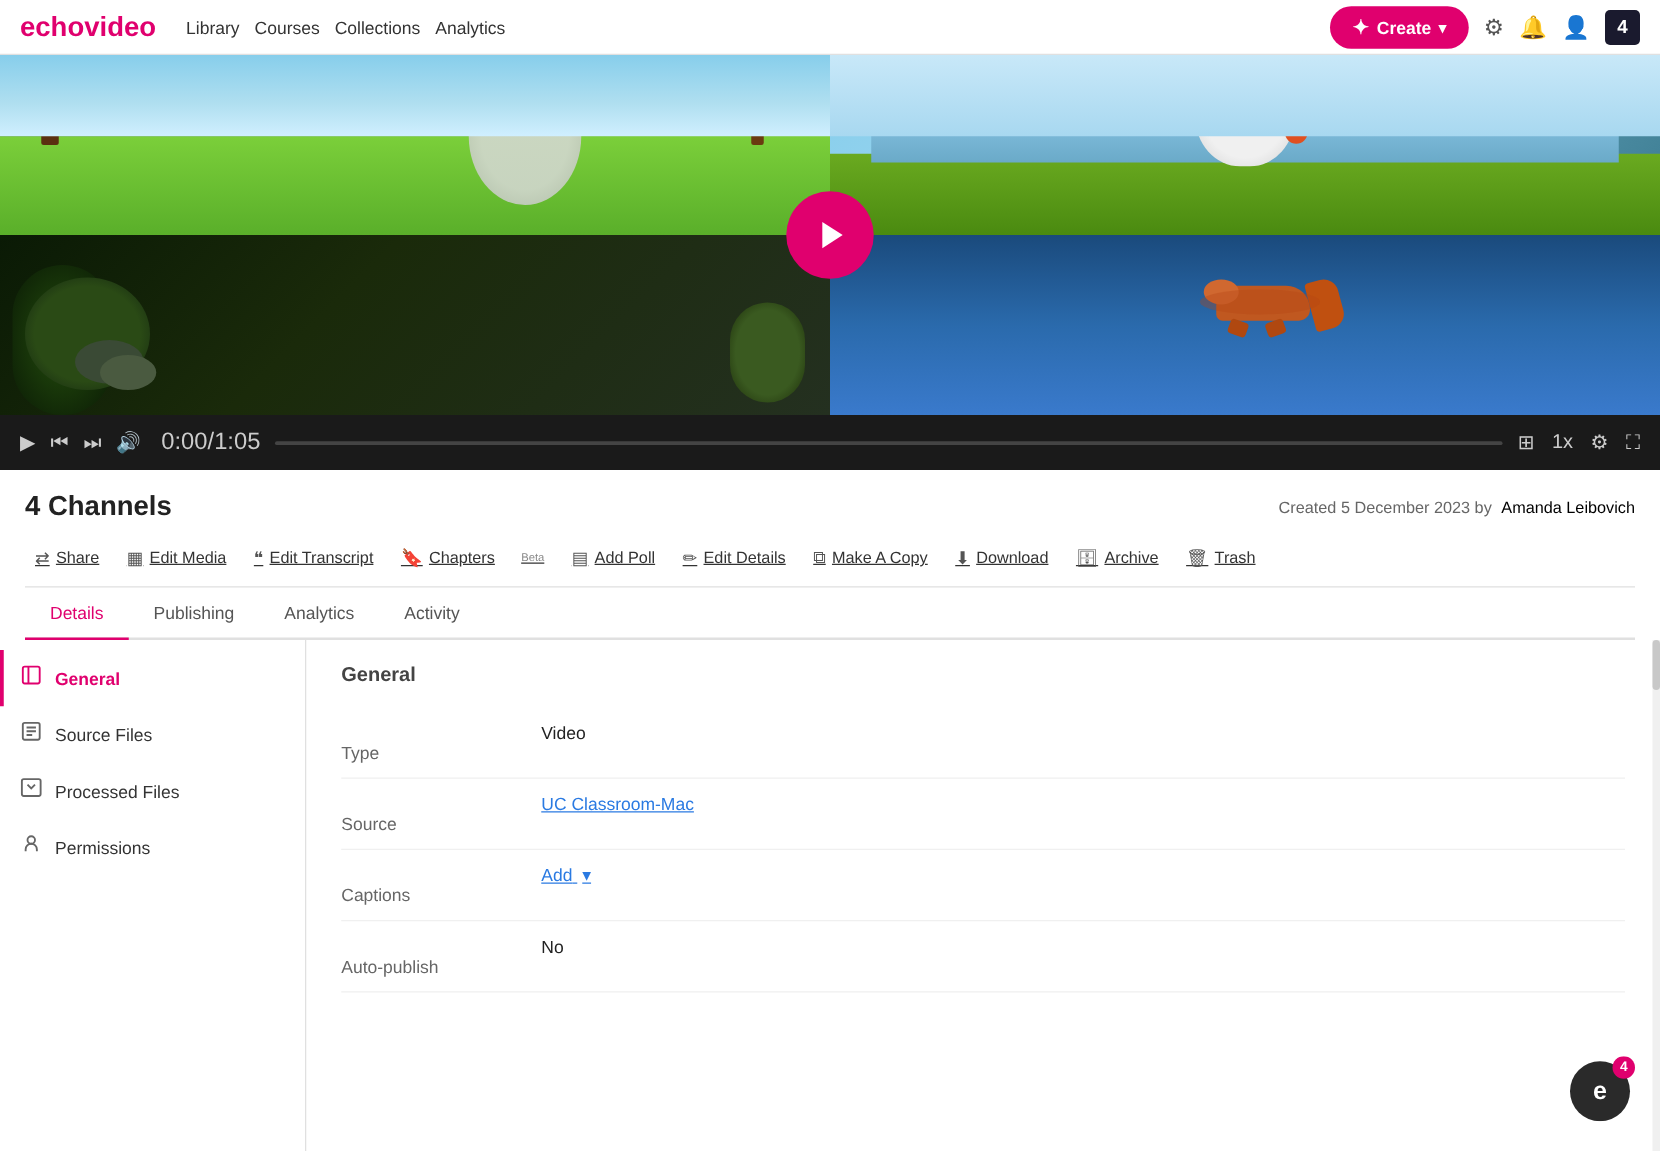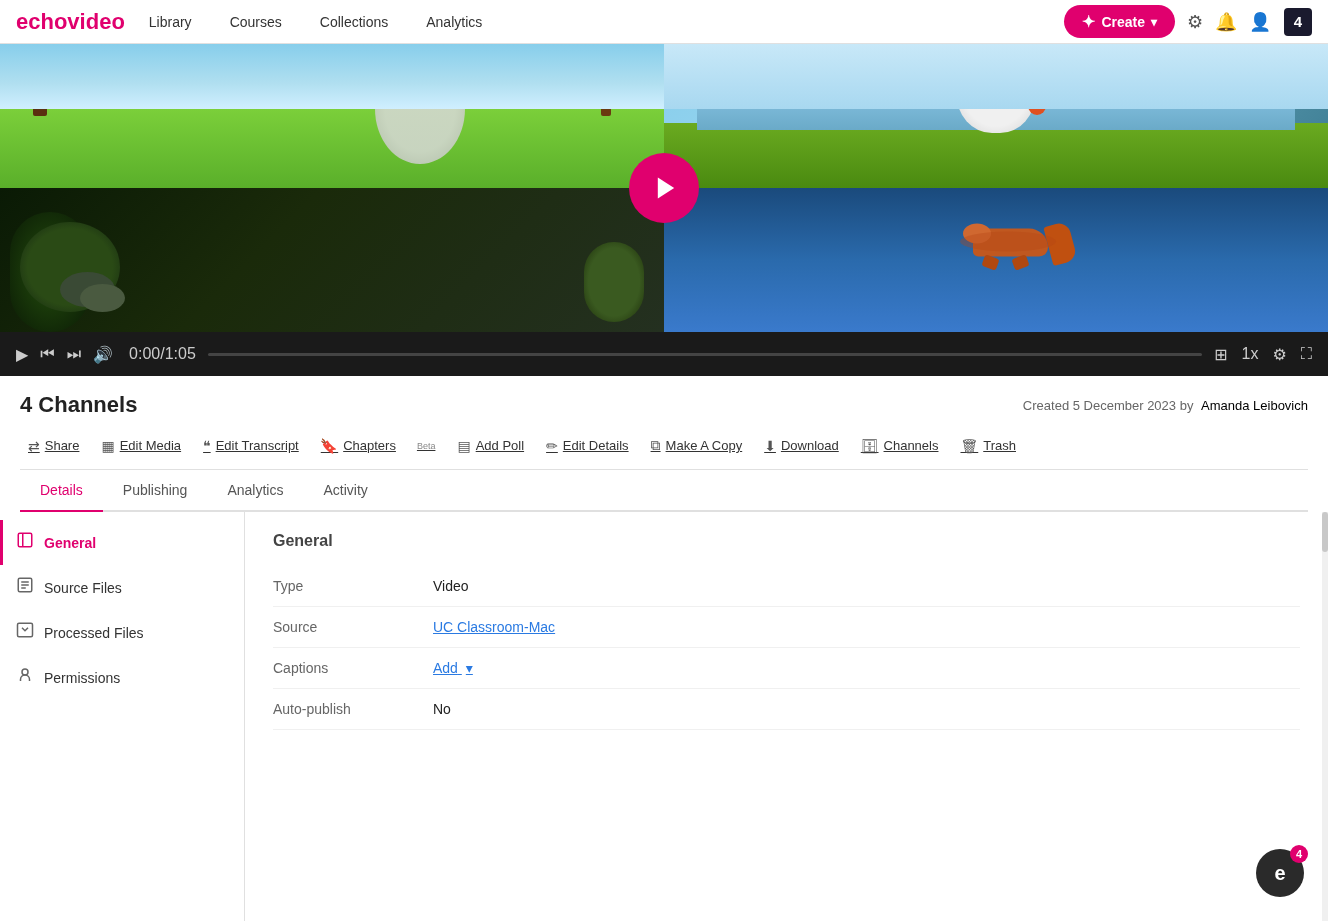--- a/index.html
+++ b/index.html
@@ -6,21 +6,21 @@
     body { font-family: -apple-system, BlinkMacSystemFont, 'Segoe UI', Arial, sans-serif; background: #fff; overflow-x: hidden; }
 
     
     .topnav {
       display: flex; align-items: center; height: 44px;
       background: #fff; border-bottom: 1px solid #e0e0e0;
       padding: 0 16px; gap: 24px;
     }
     .logo { display: flex; align-items: center; font-size: 22px; font-weight: 700; color: #222; }
     .logo span { color: #e0006e; }
-    .nav-links { display: flex; gap: 38px; }
+    .nav-links { display: flex; gap: 12px; }
     .nav-links a { text-decoration: none; color: #333; font-size: 14px; }
     .nav-right { margin-left: auto; display: flex; align-items: center; gap: 12px; }
     .create-btn {
       background: #e0006e; color: #fff; border: none; border-radius: 22px;
       padding: 7px 18px; font-size: 14px; font-weight: 600; cursor: pointer;
       display: flex; align-items: center; gap: 6px;
     }
     .create-btn .spark { font-size: 16px; }
     .create-btn .chevron { font-size: 12px; }
     .nav-icon { font-size: 18px; color: #555; cursor: pointer; }
@@ -68,21 +68,21 @@
       cursor: pointer;
     }
     .play-btn-circle svg { width: 28px; height: 28px; fill: #fff; margin-left: 4px; }
 
     
     .video-controls {
       background: #1a1a1a; display: flex; align-items: center;
       padding: 8px 16px; gap: 12px; height: 44px;
     }
     .ctrl-btn { color: #ccc; cursor: pointer; font-size: 16px; background: none; border: none; }
-    .time-display { color: #ccc; font-size: 16px; margin-left: 4px; }
+    .time-display { color: #ccc; font-size: 19px; margin-left: 4px; }
     .progress-bar { flex: 1; height: 3px; background: #444; border-radius: 2px; }
     .progress-fill { width: 0%; height: 100%; background: #e0006e; border-radius: 2px; }
     .ctrl-right { margin-left: auto; display: flex; gap: 14px; align-items: center; color: #ccc; font-size: 14px; }
 
     
     .content-area { padding: 16px 20px 0; }
     .title-row { display: flex; align-items: center; justify-content: space-between; margin-bottom: 14px; }
     .page-title { font-size: 22px; font-weight: 600; color: #222; }
     .created-info { font-size: 13px; color: #666; }
     .created-info a { color: #e0006e; text-decoration: none; }
@@ -117,21 +117,21 @@
       padding: 11px 16px; cursor: pointer; font-size: 14px; color: #333;
     }
     .sidebar-item.active { color: #e0006e; font-weight: 600; border-left: 3px solid #e0006e; padding-left: 13px; }
     .sidebar-item .s-icon { font-size: 18px; color: #666; }
     .sidebar-item.active .s-icon { color: #e0006e; }
 
     
     .detail-panel { flex: 1; padding: 20px 28px; overflow-y: auto; }
     .section-title { font-size: 16px; font-weight: 600; color: #444; margin-bottom: 16px; }
     .detail-row { display: flex; padding: 12px 0; border-bottom: 1px solid #f0f0f0; }
-    .detail-label { width: 160px; min-width: 160px; font-size: 14px; color: #666; }
+    .detail-label { width: 160px; min-width: 160px; font-size: 14px; color: #666; margin-top: 16px; }
     .detail-value { font-size: 14px; color: #222; }
     .detail-value.link { color: #2a7ae2; text-decoration: underline; cursor: pointer; }
     .detail-value.add-link { color: #2a7ae2; text-decoration: underline; cursor: pointer; }
 
     
     .scroll-track {
       position: absolute; right: 0; top: 0; bottom: 0; width: 8px; background: #f0f0f0;
     }
     .scroll-thumb { width: 8px; height: 40px; background: #bbb; border-radius: 4px; }
 
@@ -302,21 +302,21 @@
     <button class="tool-btn">
       <span class="tool-icon">⧉</span>
       <span>Make A Copy</span>
     </button>
     <button class="tool-btn">
       <span class="tool-icon">⬇</span>
       <span>Download</span>
     </button>
     <button class="tool-btn">
       <span class="tool-icon">🗄</span>
-      <span>Channels</span>
+      <span>Archive</span>
     </button>
     <button class="tool-btn">
       <span class="tool-icon">🗑</span>
       <span>Trash</span>
     </button>
   </div>
 
   <div class="tabs">
     <div class="tab active">Details</div>
     <div class="tab">Publishing</div>

